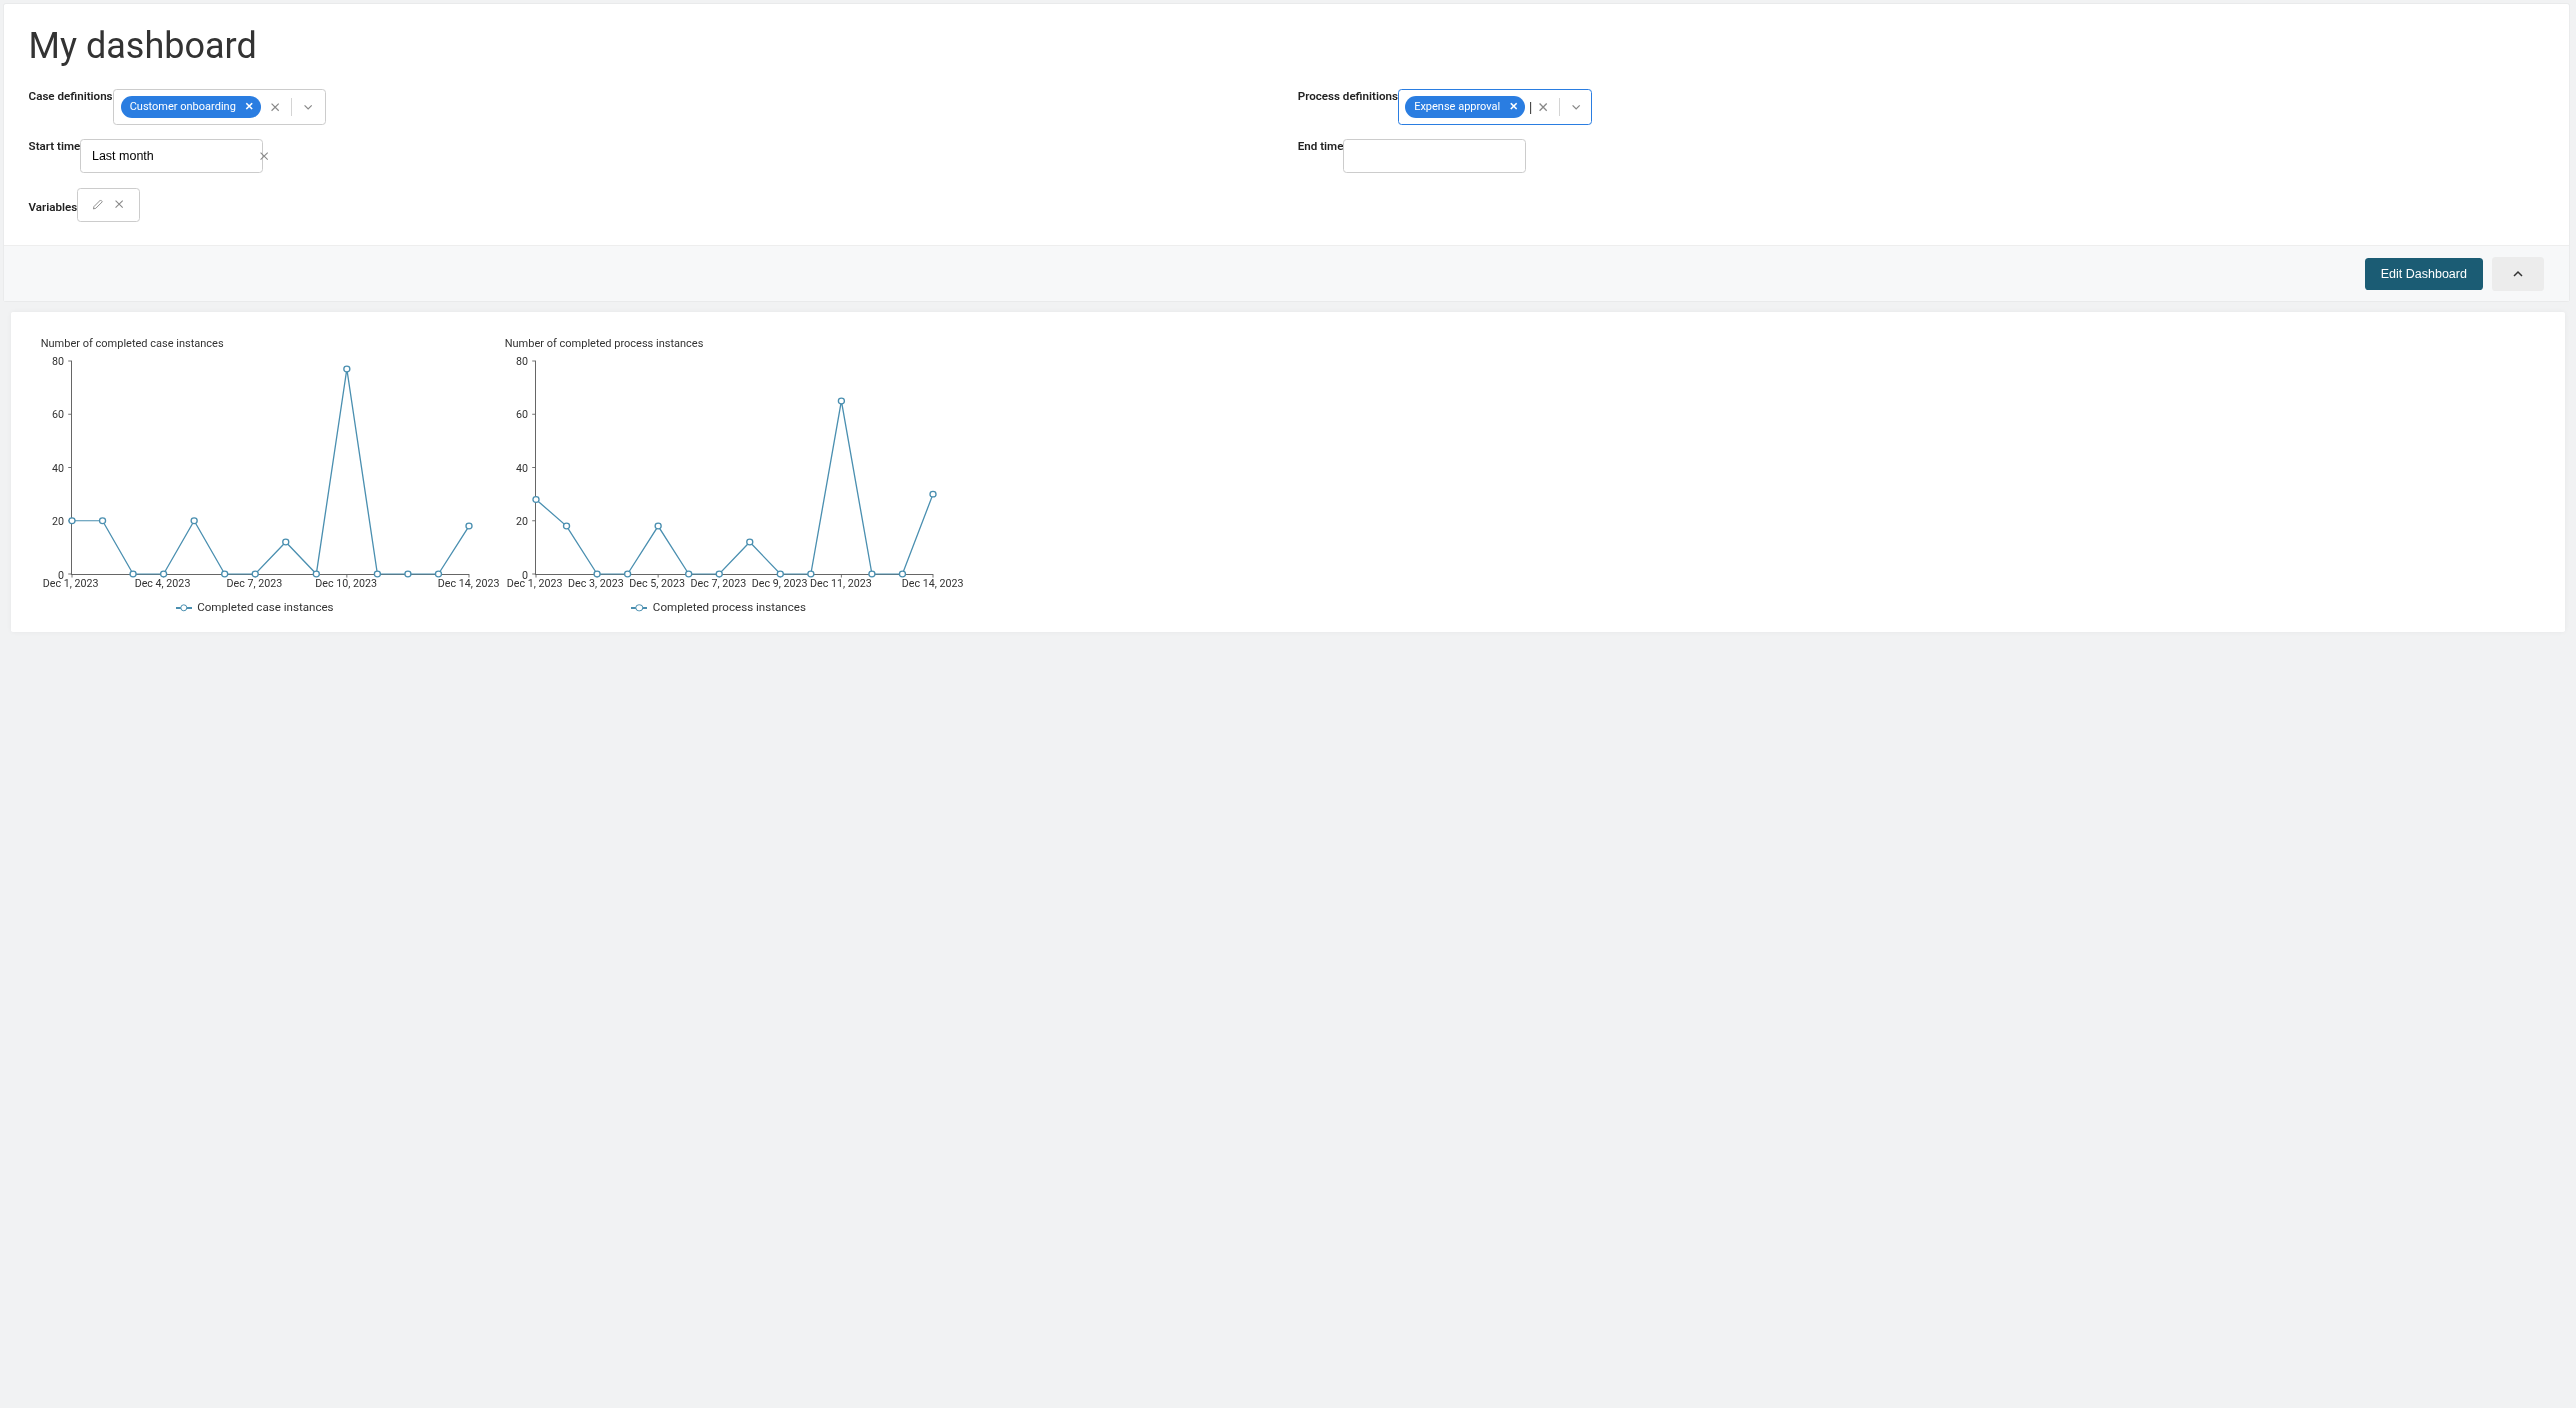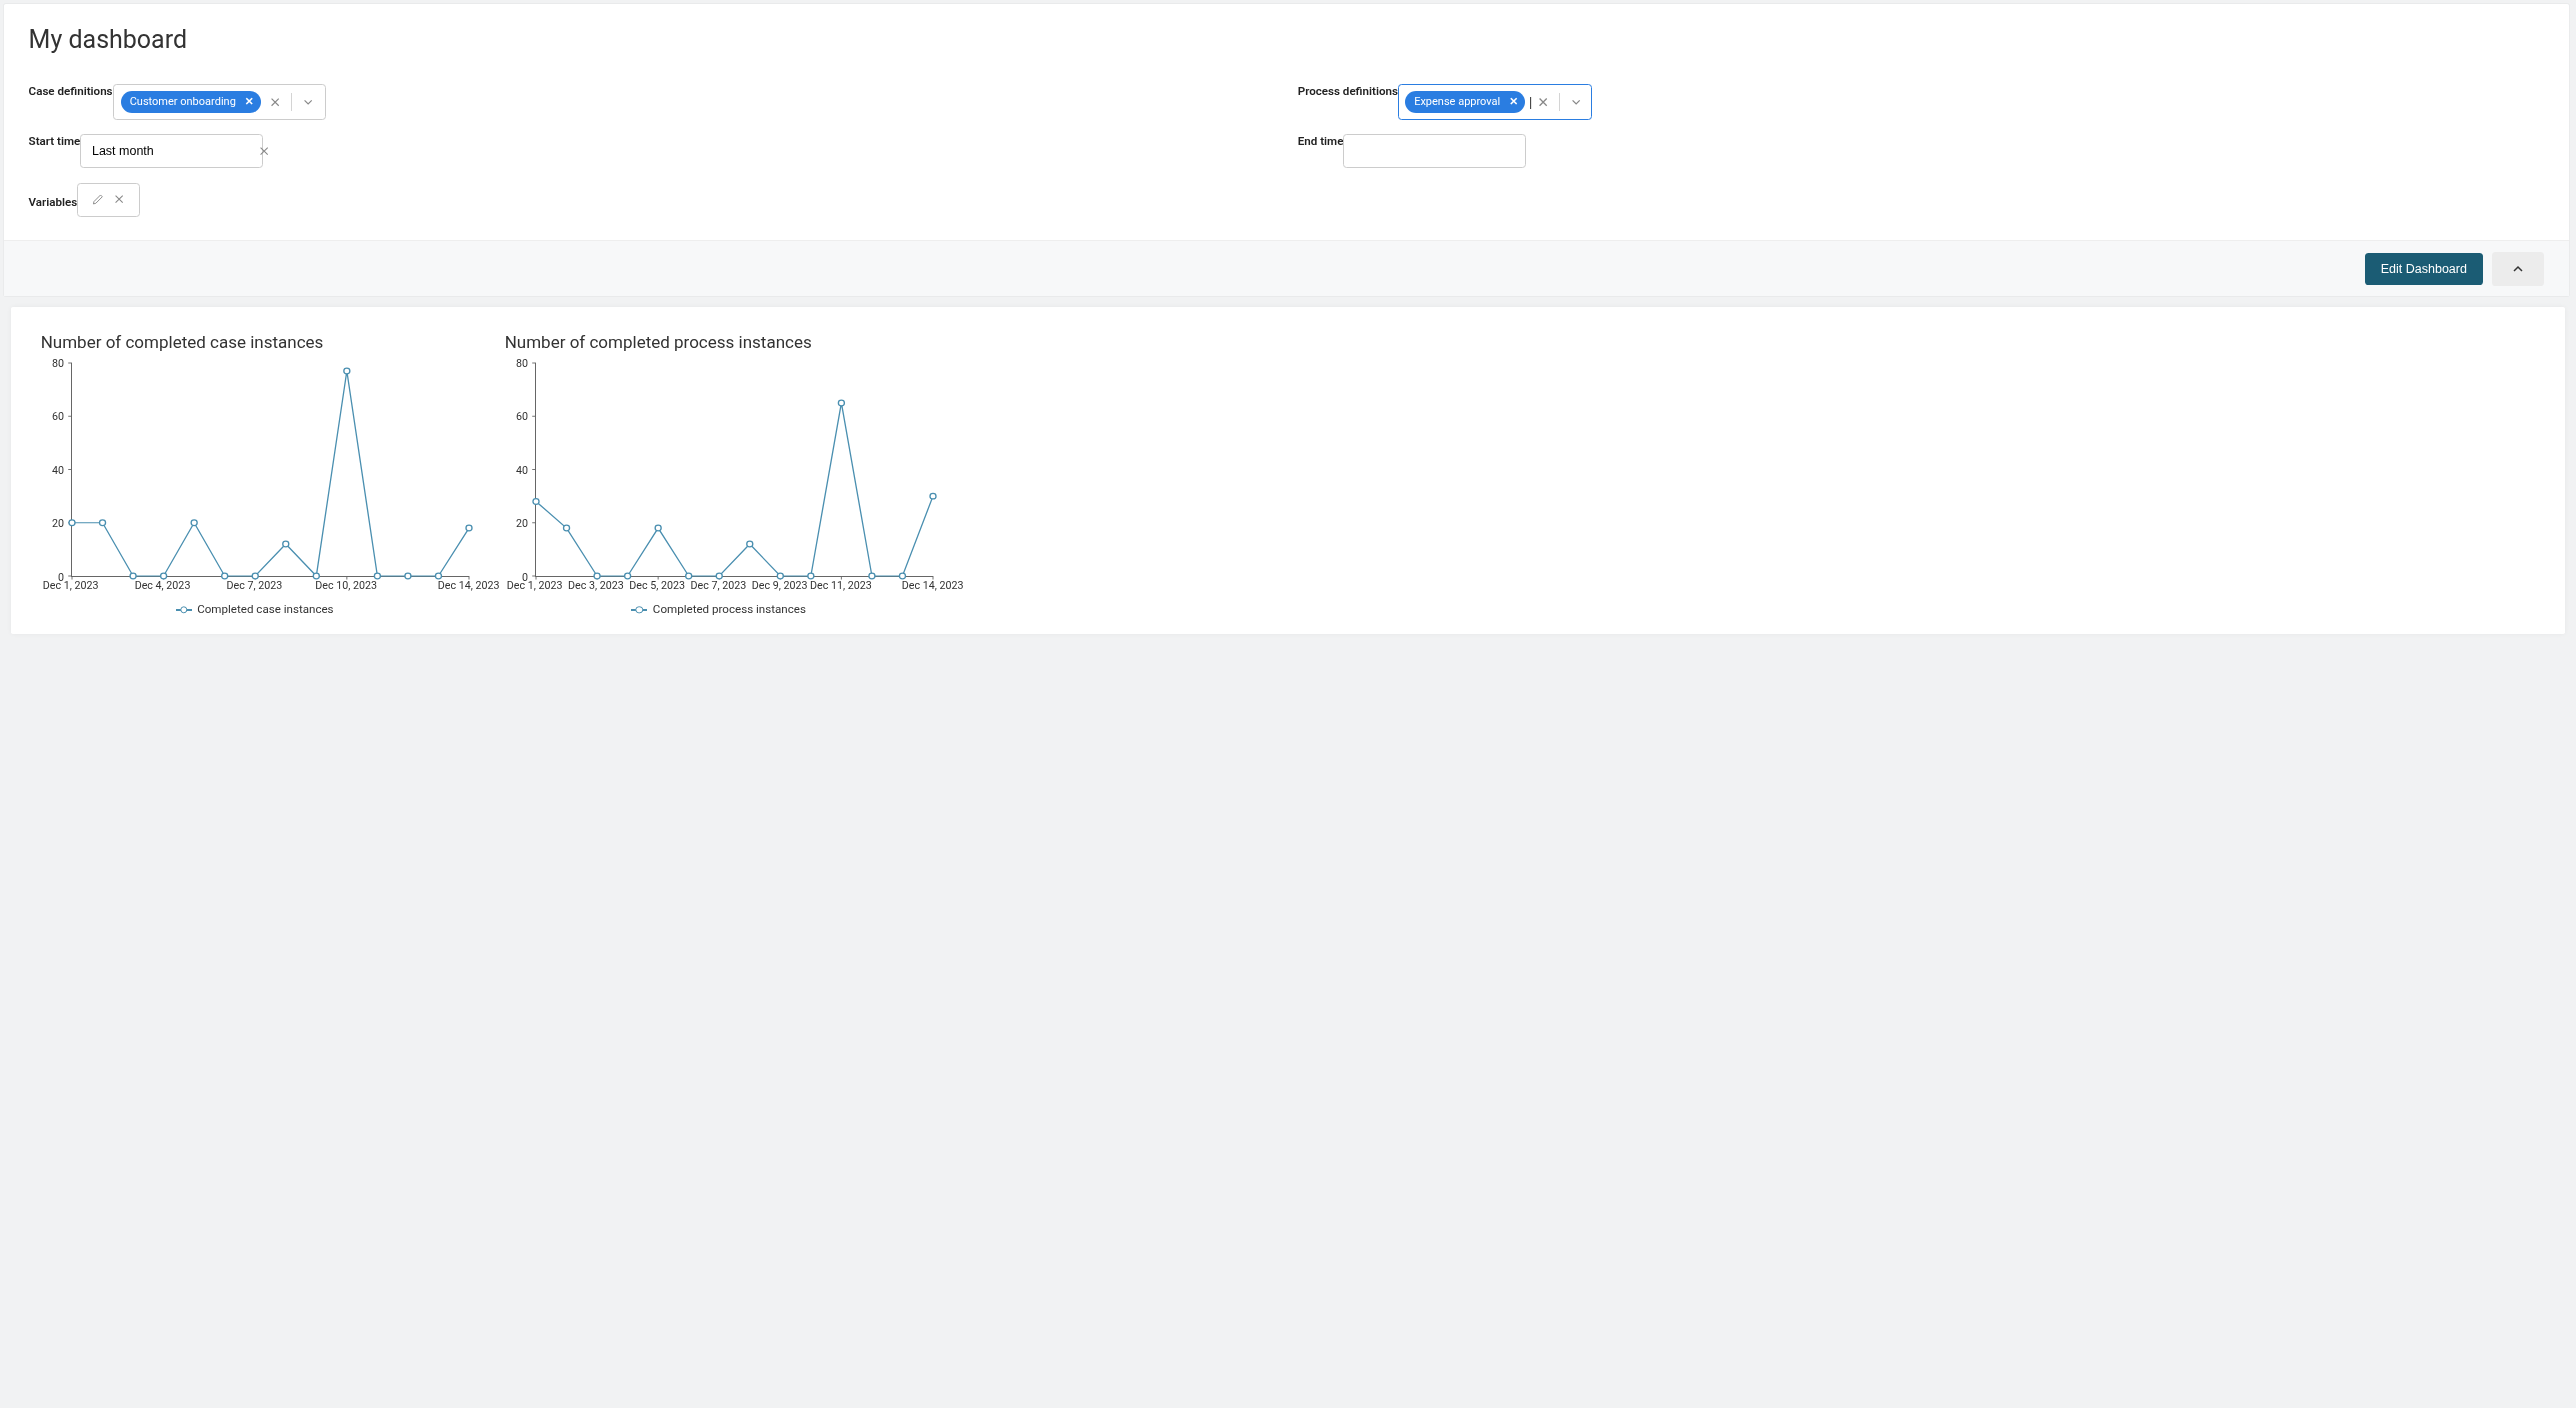--- a/index.html
+++ b/index.html
@@ -12,24 +12,24 @@
   .panel {
     background: #fff;
     margin: 3.6px 7.1px 10.7px 3.6px;
     border-radius: 1.8px;
     box-shadow: 0 0 0 0.9px rgba(0,0,0,0.03);
   }
   .filters {
     padding: 21.4px 25px 9px 25px;
   }
   .dashboard-title {
-    font-size: 25px;
+    font-size: 36px;
     font-weight: 400;
     color: #333;
-    margin-bottom: 30px;
+    margin-bottom: 22px;
   }
   .row {
     display: flex;
     gap: 23px;
     margin-bottom: 14.3px;
   }
   .field {
     flex: 1;
     display: flex;
     flex-direction: row;
@@ -164,21 +164,21 @@
     box-shadow: 0 0 5.4px rgba(0,0,0,0.05);
   }
   .charts-row {
     display: flex;
     gap: 36px;
   }
   .chart {
     width: 428px;
   }
   .chart-title {
-    font-size: 17px;
+    font-size: 11px;
     color: #333;
     margin-bottom: 10.7px;
     font-weight: 400;
   }
   .plot {
     position: relative;
     height: 232px;
     margin-left: 30px;
   }
   .y-axis {

